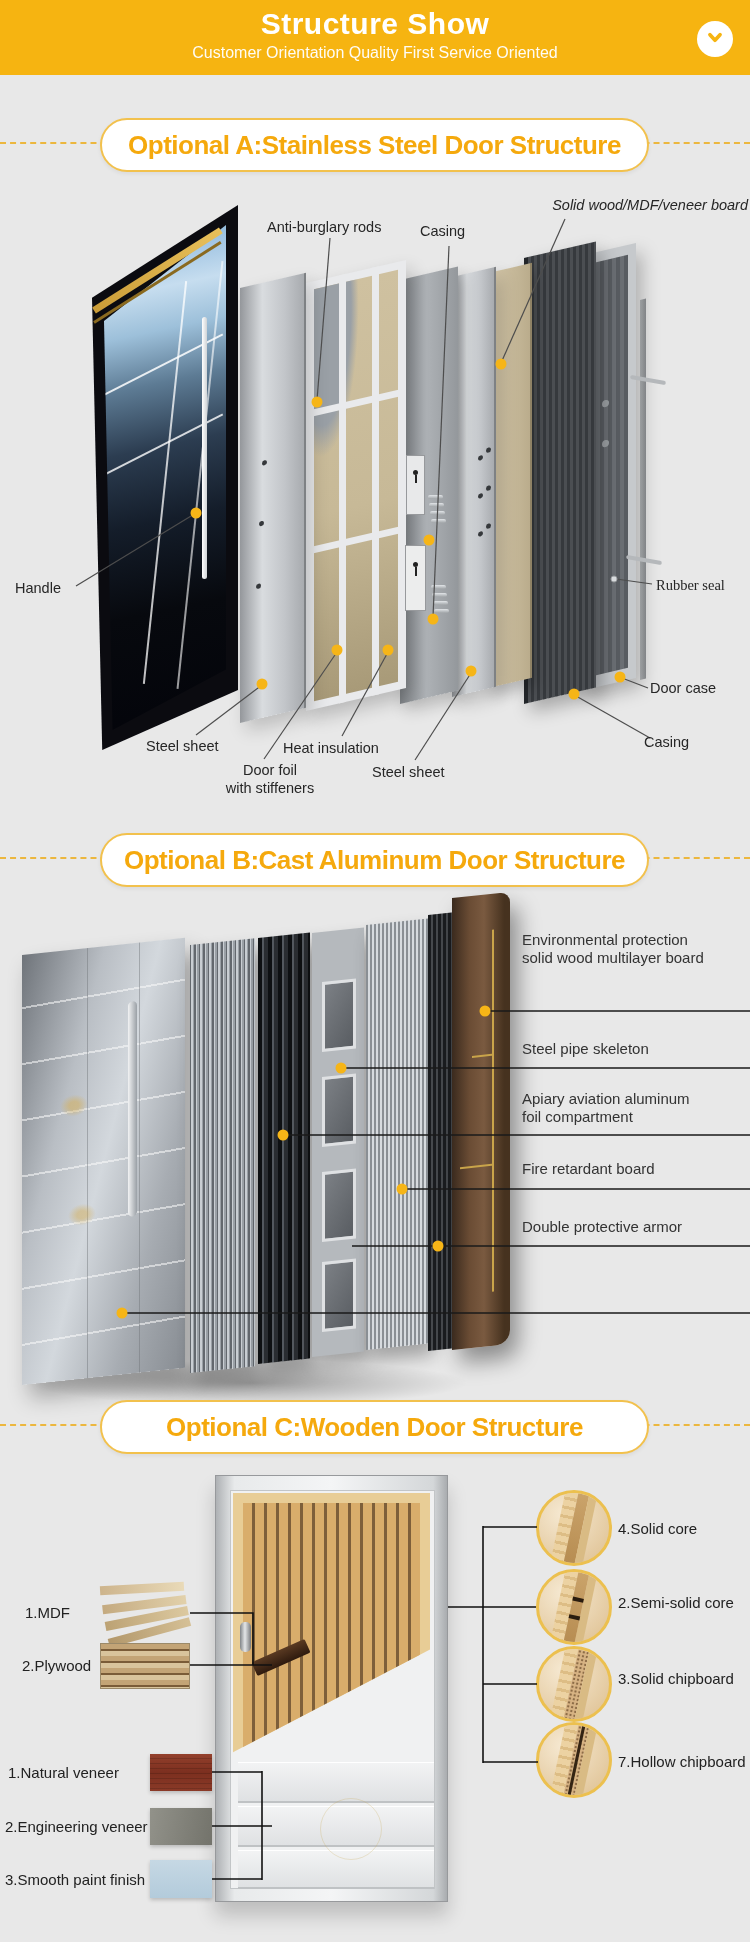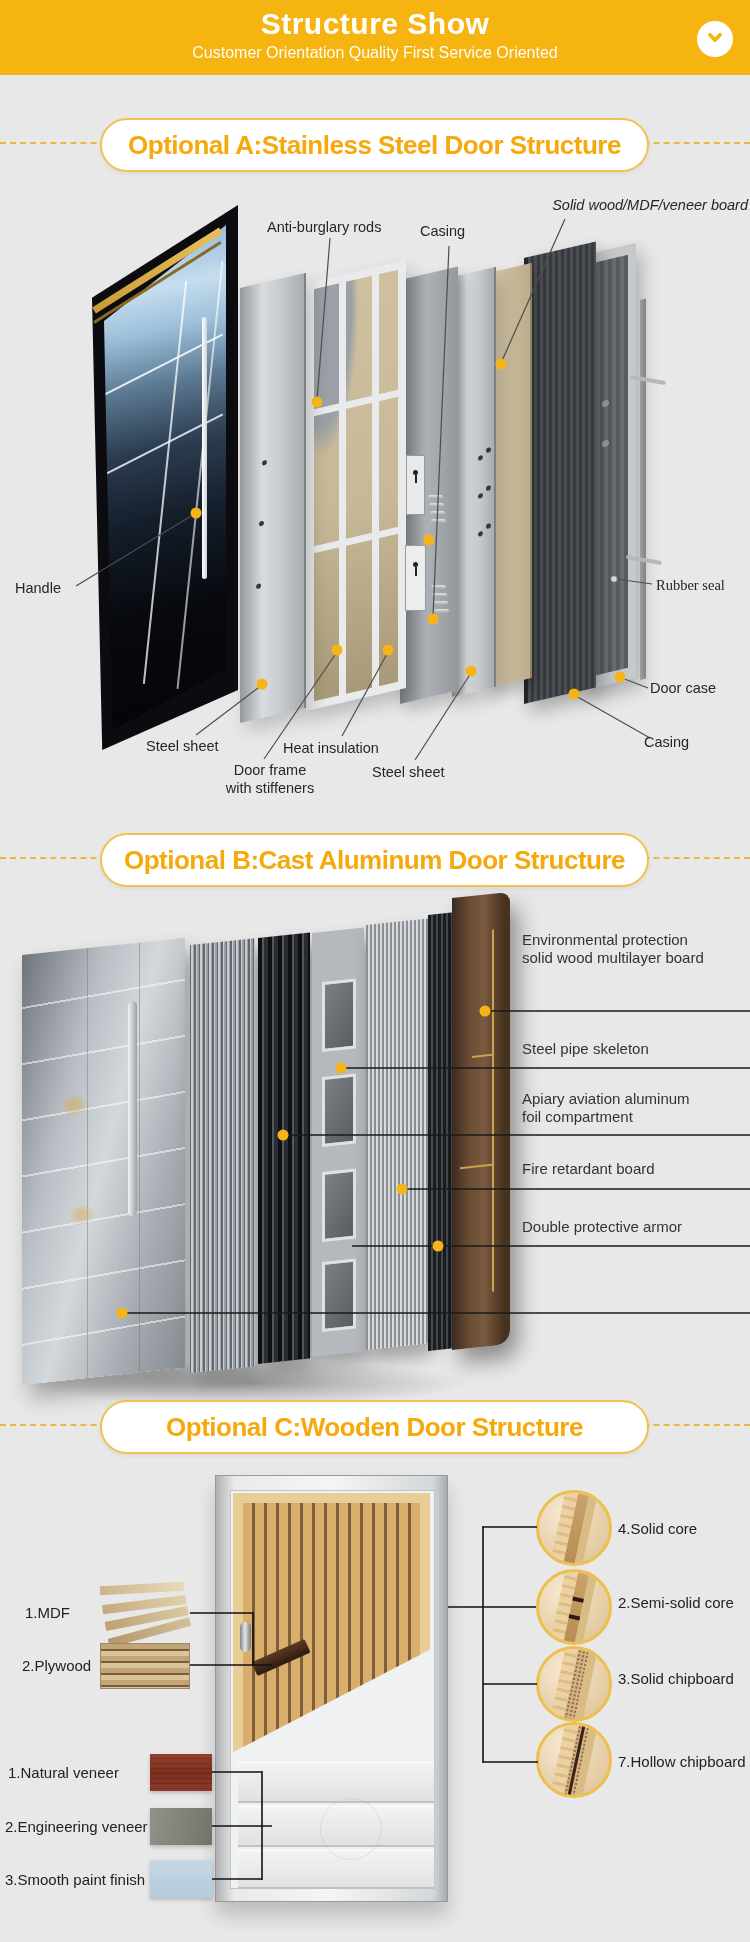--- a/index.html
+++ b/index.html
@@ -158,21 +158,21 @@
 
   <div class="lbl" style="left:267px;top:218px;">Anti-burglary rods</div>
   <div class="lbl" style="left:420px;top:222px;">Casing</div>
   <div class="lbl rgt" style="left:500px;top:196px;width:248px;font-style:italic;">Solid wood/MDF/veneer board</div>
   <div class="lbl" style="left:15px;top:579px;">Handle</div>
   <div class="lbl" style="left:656px;top:576px;font-family:Liberation Serif, serif;">Rubber seal</div>
   <div class="lbl" style="left:650px;top:679px;">Door case</div>
   <div class="lbl" style="left:644px;top:733px;">Casing</div>
   <div class="lbl" style="left:146px;top:737px;">Steel sheet</div>
   <div class="lbl" style="left:283px;top:739px;">Heat insulation</div>
-  <div class="lbl ctr" style="left:205px;top:761px;width:130px;">Door frame
+  <div class="lbl ctr" style="left:205px;top:761px;width:130px;">Door foil
 with stiffeners</div>
   <div class="lbl" style="left:372px;top:763px;">Steel sheet</div>
 
   <div class="dash" style="top:857px;"></div>
   <div class="pill" style="top:833px;justify-content:center;">
     <span>Optional B:Cast Aluminum Door Structure</span>
   </div>
 
   <div>
     <div class="abs" style="left:30px;top:1360px;width:440px;height:46px;

